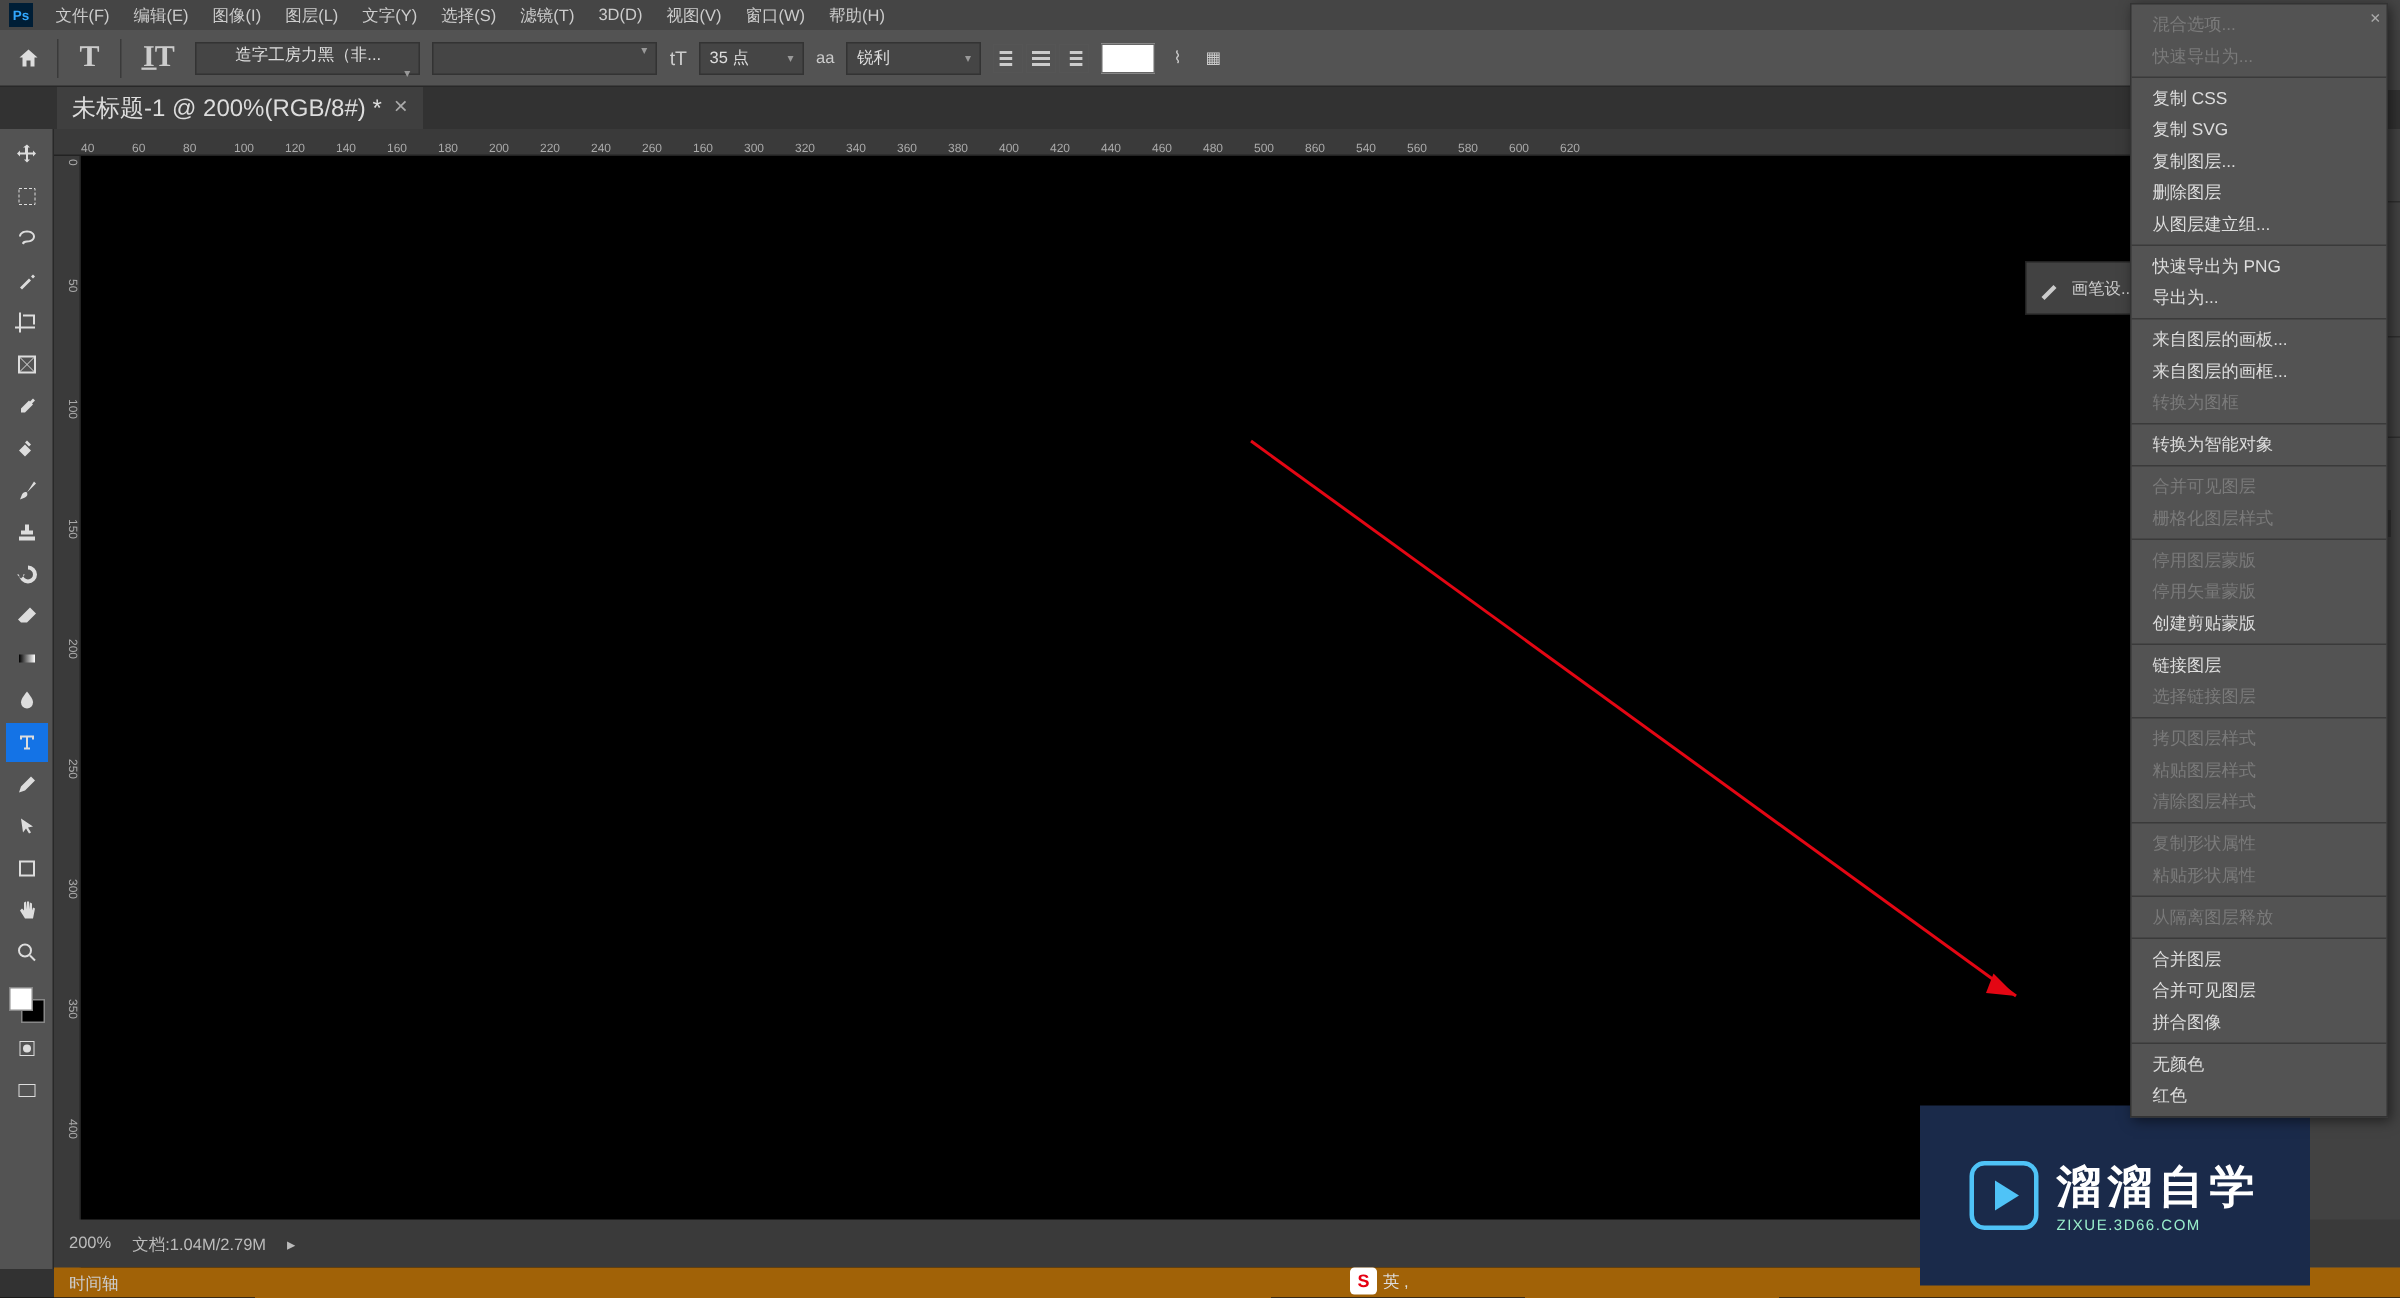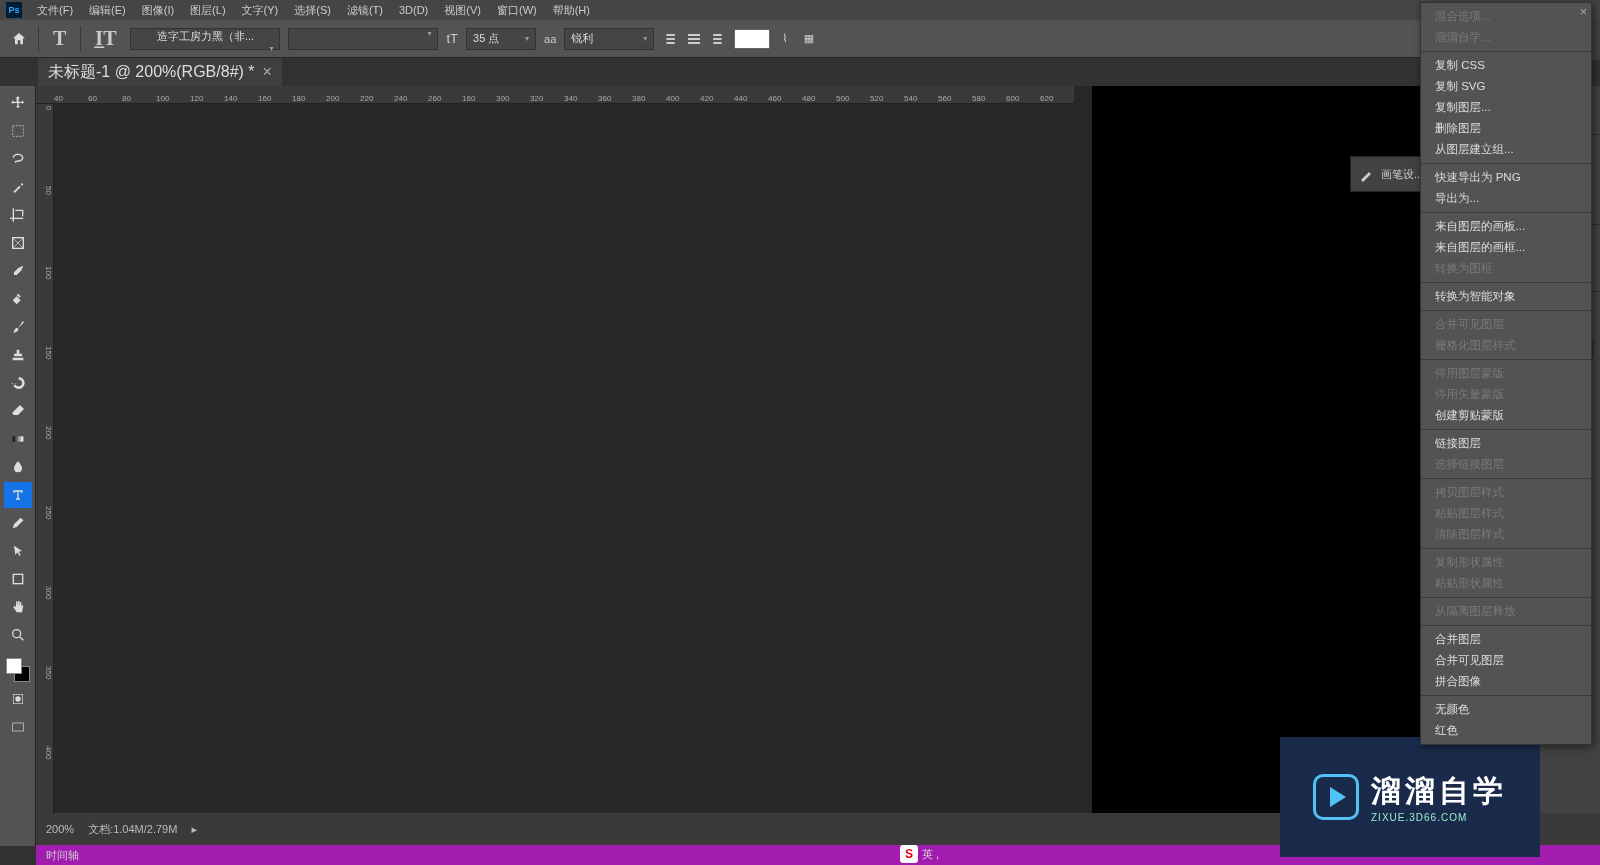--- a/index.html
+++ b/index.html
@@ -27,21 +27,21 @@
 
 .main { display: flex; height: 760px; }
 .toolbar { width: 36px; background: #535353; display: flex; flex-direction: column; align-items: center; padding-top: 4px; gap: 2px; border-right: 1px solid #282828; }
 .toolbar .tool { width: 28px; height: 26px; display: flex; align-items: center; justify-content: center; position: relative; }
 .toolbar .tool.active { background: #1473e6; }
 .toolbar .tool svg { width: 16px; height: 16px; fill: #ddd; }
 .fgbg { position: relative; width: 28px; height: 28px; margin-top: 6px; }
 .fgbg .bg { position: absolute; right: 2px; bottom: 2px; width: 16px; height: 16px; background: #000; border: 1px solid #888; }
 .fgbg .fg { position: absolute; left: 2px; top: 2px; width: 16px; height: 16px; background: #fff; border: 1px solid #888; }
 
-.canvaswrap { flex: 1; display: flex; flex-direction: row; background: #282828; position: relative; }
+.canvaswrap { flex: 1; display: flex; flex-direction: column; background: #282828; position: relative; }
 .ruler-h { height: 18px; background: #3a3a3a; color: #aaa; font-size: 8px; display: flex; align-items: flex-end; overflow: hidden; border-bottom: 1px solid #222; padding-left: 18px; }
 .ruler-h span { width: 34px; text-align: left; flex-shrink: 0; }
 .ruler-v { position: absolute; left: 0; top: 18px; width: 18px; bottom: 0; background: #3a3a3a; color: #aaa; font-size: 8px; display: flex; flex-direction: column; border-right: 1px solid #222; }
 .ruler-v span { height: 80px; writing-mode: vertical-rl; text-align: left; padding-top: 2px; }
 
 .canvas { flex: 1; background: #000; margin-left: 18px; position: relative; overflow: hidden; }
 .arttext { position: absolute; left: 140px; top: 260px; font-size: 220px; font-weight: 900; color: #fff; letter-spacing: 20px; white-space: nowrap; font-family: "SimHei", sans-serif;
  background: repeating-linear-gradient(45deg, #fff 0 8px, #999 8px 12px, #fff 12px 18px, #777 18px 22px);
  -webkit-background-clip: text; background-clip: text; -webkit-text-fill-color: transparent;
  filter: contrast(2) brightness(1.2);
@@ -86,21 +86,21 @@
 .lrow .thumb.chk { background: repeating-conic-gradient(#ccc 0 25%, #fff 0 50%) 0 0/8px 8px; }
 .lrow .nm { font-size: 10px; color: #ddd; }
 
 .ctxmenu { position: absolute; right: 8px; top: 2px; width: 172px; background: #535353; border: 1px solid #333; box-shadow: 2px 2px 8px rgba(0,0,0,.5); z-index: 100; padding: 3px 0; font-size: 11.5px; }
 .ctxmenu .mi { padding: 3px 14px; color: #ddd; cursor: pointer; }
 .ctxmenu .mi.dis { color: #7a7a7a; cursor: default; }
 .ctxmenu .div { height: 1px; background: #3a3a3a; margin: 3px 0; }
 .ctxmenu .close { position: absolute; right: 4px; top: 2px; color: #aaa; cursor: pointer; font-size: 12px; }
 
 .statusbar { position: absolute; bottom: 20px; left: 36px; right: 0; height: 22px; background: #3a3a3a; display: flex; align-items: center; padding: 16px 10px; gap: 14px; font-size: 11px; color: #bbb; }
-.timeline { position: absolute; bottom: 0; left: 36px; right: 0; height: 20px; background: #a21caf; display: flex; align-items: center; padding: 0 10px; font-size: 11px; color: #ccc; }
+.timeline { position: absolute; bottom: 0; left: 36px; right: 0; height: 20px; background: #a16207; display: flex; align-items: center; padding: 0 10px; font-size: 11px; color: #ccc; }
 
 .watermark { position: absolute; right: 60px; bottom: 8px; width: 260px; height: 120px; background: #1a2a4a; display: flex; align-items: center; justify-content: center; gap: 12px; z-index: 50; }
 .watermark .play { width: 46px; height: 46px; border: 3px solid #4fc3f7; border-radius: 10px; display: flex; align-items: center; justify-content: center; }
 .watermark .play::after { content: ""; border-left: 16px solid #4fc3f7; border-top: 10px solid transparent; border-bottom: 10px solid transparent; margin-left: 4px; }
 .watermark .txt { color: #fff; }
 .watermark .t1 { font-size: 30px; font-weight: bold; letter-spacing: 4px; }
 .watermark .t2 { font-size: 10px; color: #9ec; letter-spacing: 1px; }
 
 .farright { position: absolute; right: 0; top: 20px; width: 28px; height: 40px; background: #424242; display: flex; flex-direction: column; align-items: center; justify-content: center; gap: 6px; }
 .ime { position: absolute; bottom: 2px; left: 900px; display: flex; align-items: center; gap: 4px; z-index: 60; }
@@ -323,21 +323,21 @@
         <span>320</span>
         <span>340</span>
         <span>360</span>
         <span>380</span>
         <span>400</span>
         <span>420</span>
         <span>440</span>
         <span>460</span>
         <span>480</span>
         <span>500</span>
-        <span>520</span>
+        <span>860</span>
         <span>540</span>
         <span>560</span>
         <span>580</span>
         <span>600</span>
         <span>620</span>
       </div>
     <div class="ruler-v" id="rulerv">
         <span>0</span>
         <span>50</span>
         <span>100</span>
@@ -498,21 +498,21 @@
             <span class="nm">背景</span>
           </div>
         </div>
     </div>
   </div>
 </div>
 
 <div class="ctxmenu" id="ctxmenu">
   <span class="close">×</span>
 <div class="mi dis">混合选项...</div>
-    <div class="mi dis">溜溜自学...</div>
+    <div class="mi dis">快速导出为...</div>
     <div class="div"></div>
     <div class="mi">复制 CSS</div>
     <div class="mi">复制 SVG</div>
     <div class="mi">复制图层...</div>
     <div class="mi">删除图层</div>
     <div class="mi">从图层建立组...</div>
     <div class="div"></div>
     <div class="mi">快速导出为 PNG</div>
     <div class="mi">导出为...</div>
     <div class="div"></div>

